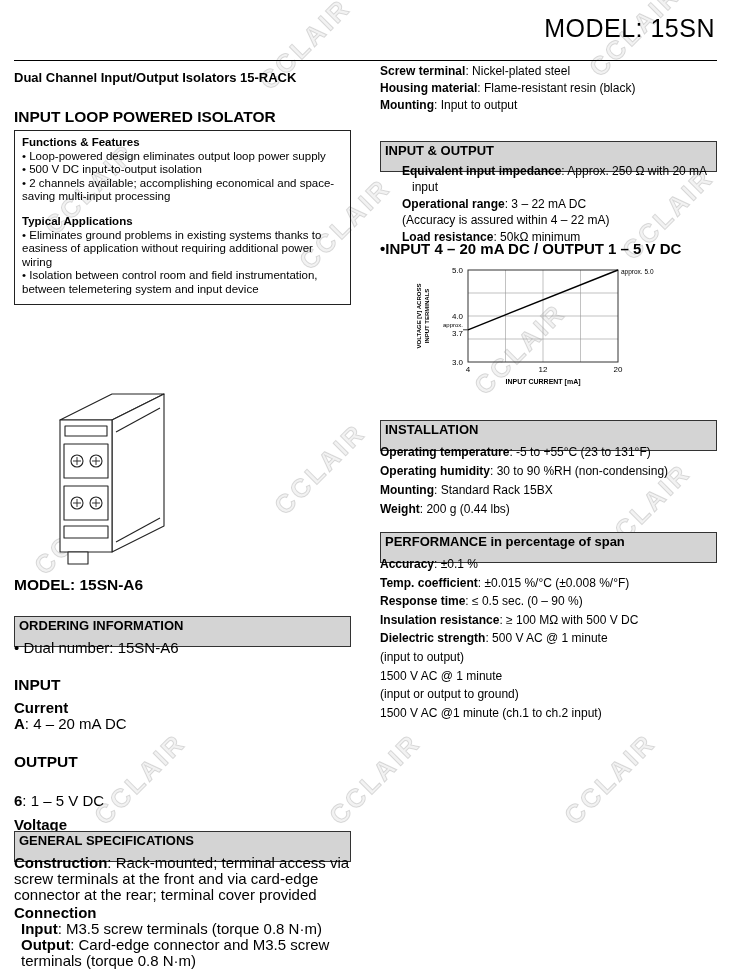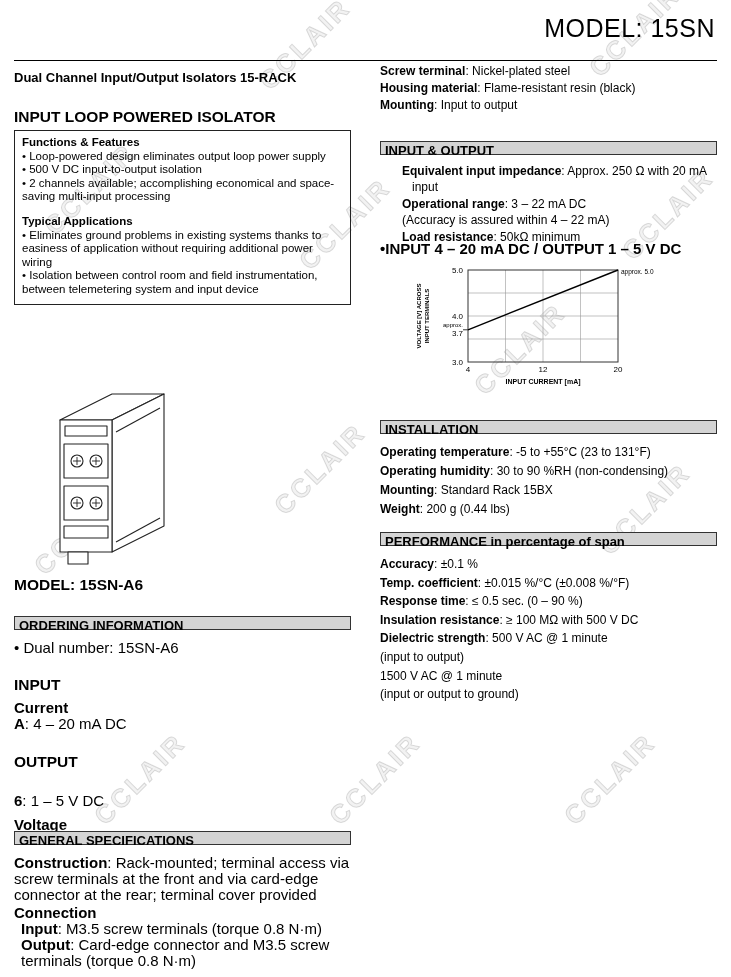--- a/index.html
+++ b/index.html
@@ -8,21 +8,21 @@
     position:relative; width:731px; height:977px; background:#fff;
     font-family:"Liberation Sans", sans-serif; color:#000; overflow:hidden;
   }
   .abs { position:absolute; }
   .b { font-weight:bold; }
   .t12 { font-size:15px; line-height:16px; }
   .h15 { font-weight:bold; font-size:15.5px; }
   .title { position:absolute; top:14px; right:16px; font-size:25px; letter-spacing:0.5px;margin-left:8px; }
   .rule { position:absolute; top:60px; left:14px; width:703px; border-top:1.5px solid #000; }
   .bar {
-    position:absolute; width:337px; height:14px; background:#d4d4d4;
+    position:absolute; width:337px; height:31px; background:#d4d4d4;
     border:1px solid #333; font-weight:bold; font-size:13px; line-height:16px;
     padding:1px 0 0 4px;
   }
   .features {
     position:absolute; left:14px; top:130px; width:337px;
     border:1.2px solid #222; padding:5px 7px 7px;
     font-size:11.5px; line-height:13.6px;
   }
   .gap { margin-top:11px; }
   .row { padding-left:10px; text-indent:-10px; font-size:12px; }
@@ -191,15 +191,16 @@
   <div class="bar" style="left:380px; top:532px;">PERFORMANCE in percentage of span</div>
   <div class="abs perf-rows" style="left:380px; top:555px; width:337px;">
     <div class="row"><span class="b">Accuracy</span><span>: ±0.1 %</span></div>
     <div class="row"><span class="b">Temp. coefficient</span><span>: ±0.015 %/°C (±0.008 %/°F)</span></div>
     <div class="row"><span class="b">Response time</span><span>: ≤ 0.5 sec. (0 – 90 %)</span></div>
     <div class="row"><span class="b">Insulation resistance</span><span>: ≥ 100 MΩ with 500 V DC</span></div>
     <div class="row"><span class="b">Dielectric strength</span><span>: 500 V AC @ 1 minute</span></div>
     <div class="row"><span class="b"></span><span>(input to output)</span></div>
     <div class="row"><span class="b"></span><span>1500 V AC @ 1 minute</span></div>
     <div class="row"><span class="b"></span><span>(input or output to ground)</span></div>
+    <div class="row"><span class="b"></span><span>1500 V AC @1 minute (ch.1 to ch.2 input)</span></div>
   </div>
 
 </div>
 
 </body></html>

